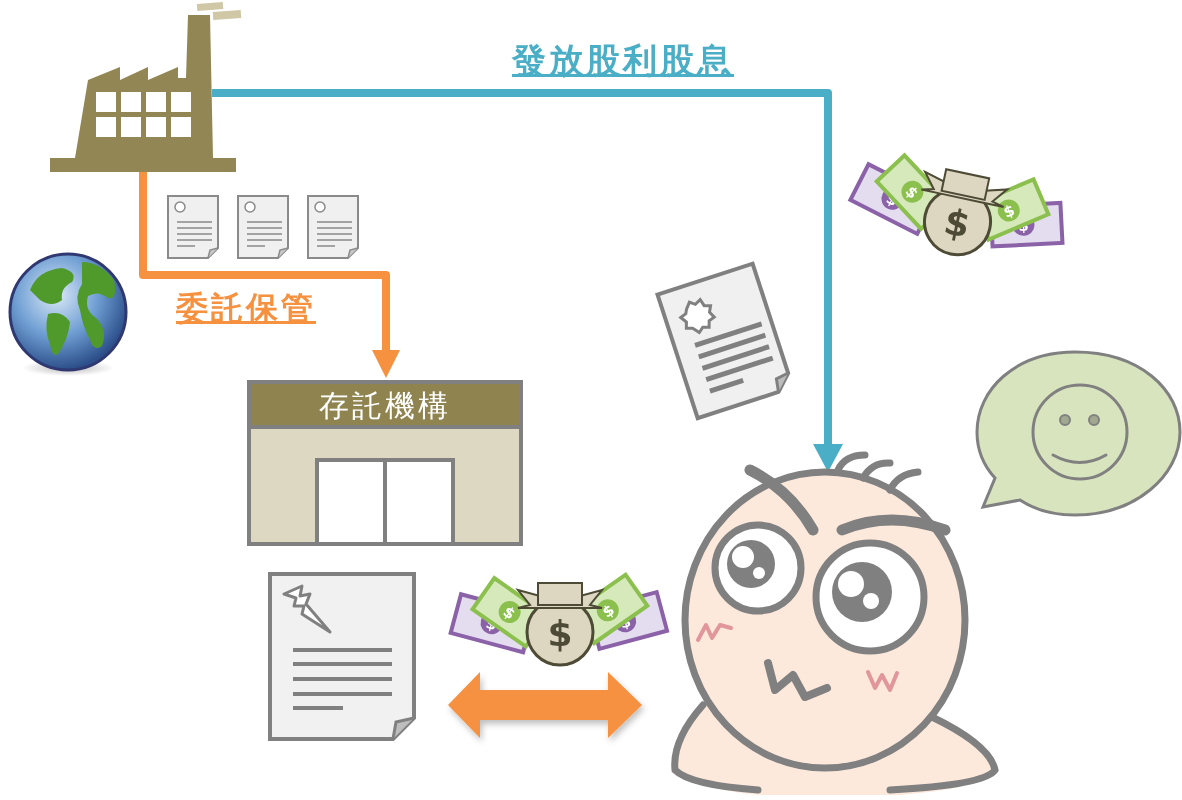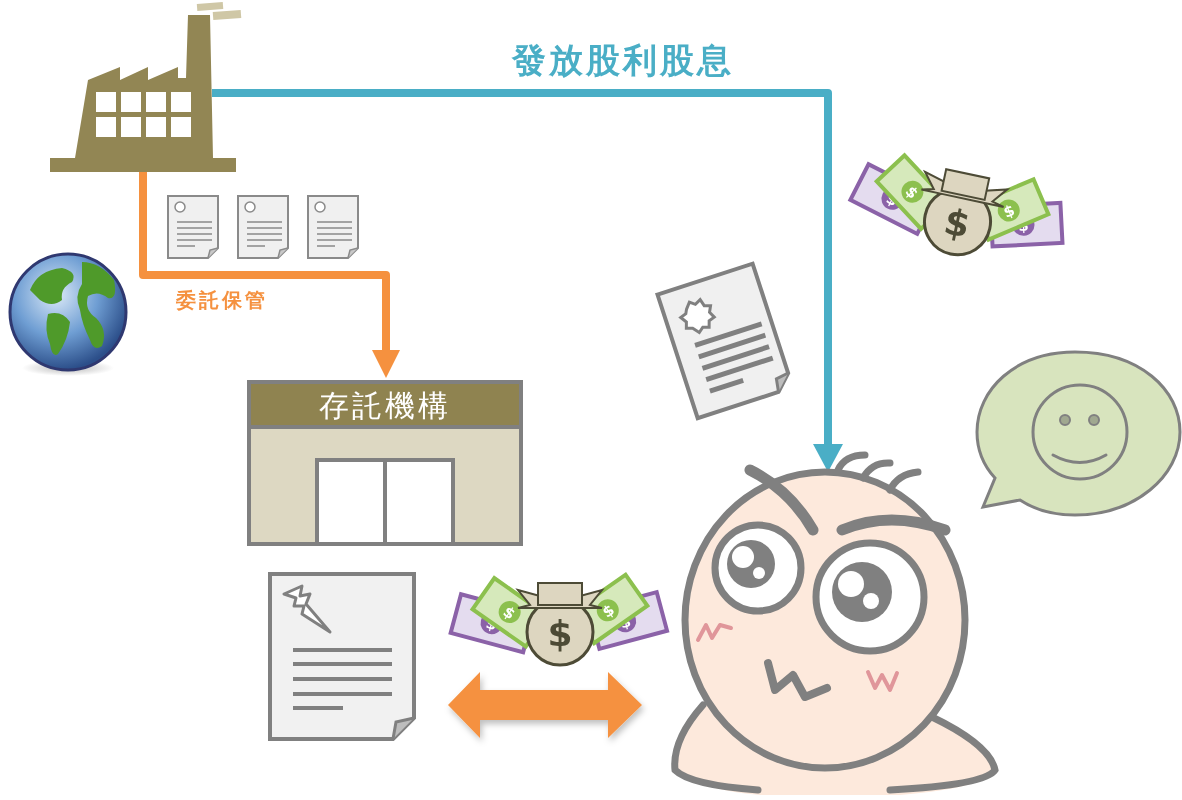--- a/index.html
+++ b/index.html
@@ -1,20 +1,20 @@
 <!DOCTYPE html>
 <html><head>
 <meta charset="utf-8">
 <style>
   html, body { margin:0; padding:0; background:#ffffff; }
   body { width:1182px; height:800px; position:relative; overflow:hidden;
          font-family:"DejaVu Sans","Liberation Sans",sans-serif; }
-  .label { position:absolute; font-weight:bold; letter-spacing:3px; white-space:nowrap; }
+  .label { position:absolute; font-weight:bold; letter-spacing:3px; white-space:nowrap;text-decoration:underline; }
   #label-dividend { left:512px; top:38px; font-size:34px; color:#4aaec6; }
-  #label-custody { left:176px; top:287px; font-size:20px; color:#f5913f; }
+  #label-custody { left:176px; top:287px; font-size:32px; color:#f5913f; }
   #depository-title { position:absolute; left:250px; top:384px; width:270px; height:24px;
          text-align:center; line-height:44px; color:#ffffff; font-size:30px;
          letter-spacing:3px; font-weight:normal; }
   svg { position:absolute; left:0; top:0; }
 </style>
 </head>
 <body>
 
 <svg width="1182" height="800" viewBox="0 0 1182 800">
   <defs>

